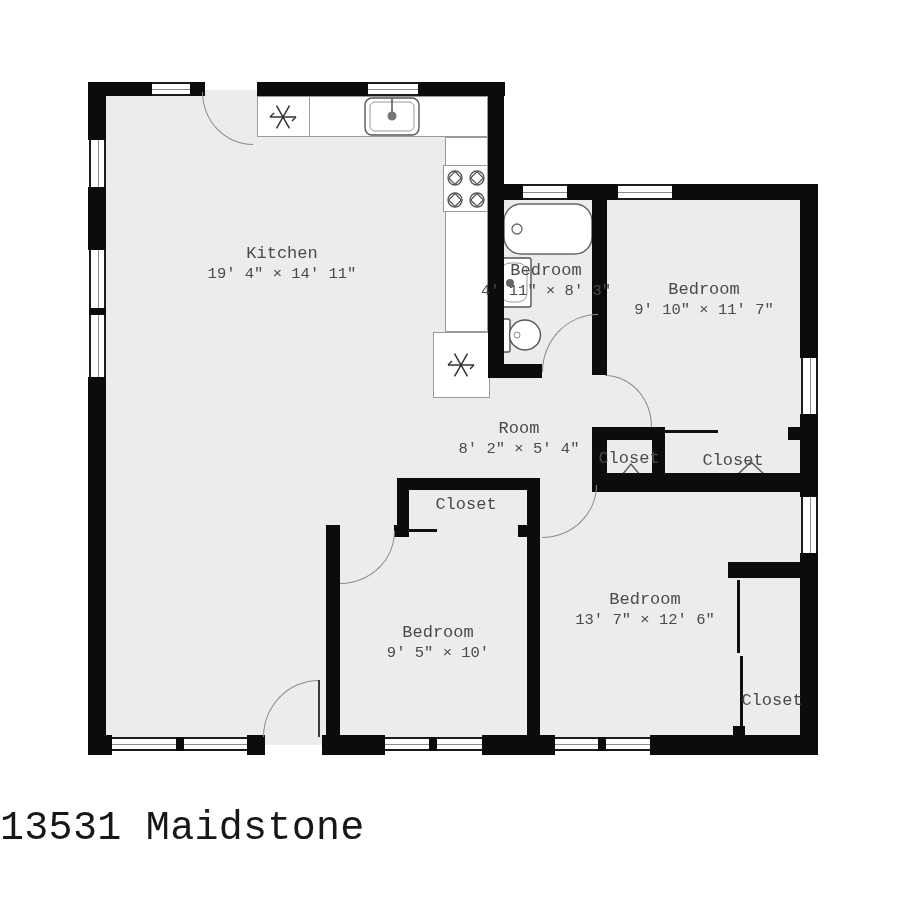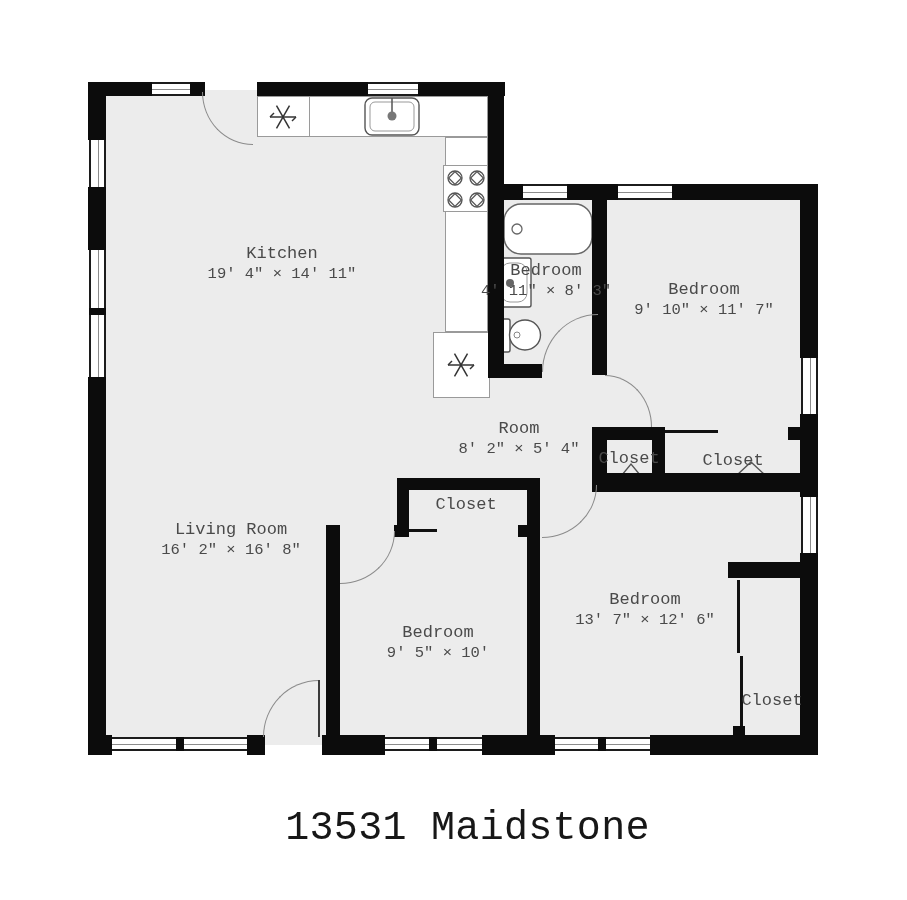--- a/index.html
+++ b/index.html
@@ -20,22 +20,22 @@
   .arc.tr{border-top-width:1.5px;border-right-width:1.5px;border-top-right-radius:100% 100%;}
   .arc.bl{border-left-width:1.5px;border-bottom-width:1.5px;border-bottom-left-radius:100% 100%;}
   .arc.br{border-right-width:1.5px;border-bottom-width:1.5px;border-bottom-right-radius:100% 100%;}
   .leaf{position:absolute;background:#3a3a3a;}
   .box{position:absolute;background:#fff;border:1px solid #9a9a9a;box-sizing:border-box;}
   .overlay{position:absolute;left:0;top:0;pointer-events:none;}
   .label{position:absolute;transform:translate(-50%,-50%);text-align:center;
          color:var(--label,#4a4a4a);white-space:nowrap;line-height:1.28;z-index:30;}
   .label .rname{font-size:17px;}
   .label .dims{font-size:15.5px;}
-  .title{position:absolute;left:0;right:0;top:806px;text-align:center;
-         font-size:40px;color:#171717;font-weight:400;letter-spacing:.3px;padding-left:28px;}
+  .title{position:absolute;left:0;right:0;top:806px;text-align:left;
+         font-size:40px;color:#171717;font-weight:400;letter-spacing:.3px;}
 </style>
 </head>
 <body>
 
 <div class="canvas">
 
   <div class="floor" style="left:96px;top:90px;width:408px;height:655px"></div>
   <div class="floor" style="left:504px;top:190px;width:308px;height:555px"></div>
 
   <div class="box" style="left:257px;top:96px;width:231px;height:41px"></div>
@@ -186,24 +186,20 @@
   <div class="arc tr" style="left:605px;top:375px;width:47px;height:52px"></div>
   <div class="arc br" style="left:542px;top:485px;width:55px;height:53px"></div>
   <div class="arc br" style="left:340px;top:531px;width:55px;height:53px"></div>
   <div class="arc tl" style="left:263px;top:680px;width:56px;height:57px"></div>
   <div class="leaf" style="left:318px;top:680px;width:2px;height:57px"></div>
 
   <div class="label" style="left:282px;top:264px">
     <div class="rname">Kitchen</div>
     <div class="dims">19' 4" × 14' 11"</div>
   </div>
-  <div class="label" style="left:231px;top:540px">
-    <div class="rname">Living Room</div>
-    <div class="dims">16' 2" × 16' 8"</div>
-  </div>
   <div class="label" style="left:519px;top:439px">
     <div class="rname">Room</div>
     <div class="dims">8' 2" × 5' 4"</div>
   </div>
   <div class="label" style="left:546px;top:281px">
     <div class="rname">Bedroom</div>
     <div class="dims">4' 11" × 8' 3"</div>
   </div>
   <div class="label" style="left:704px;top:300px">
     <div class="rname">Bedroom</div>

